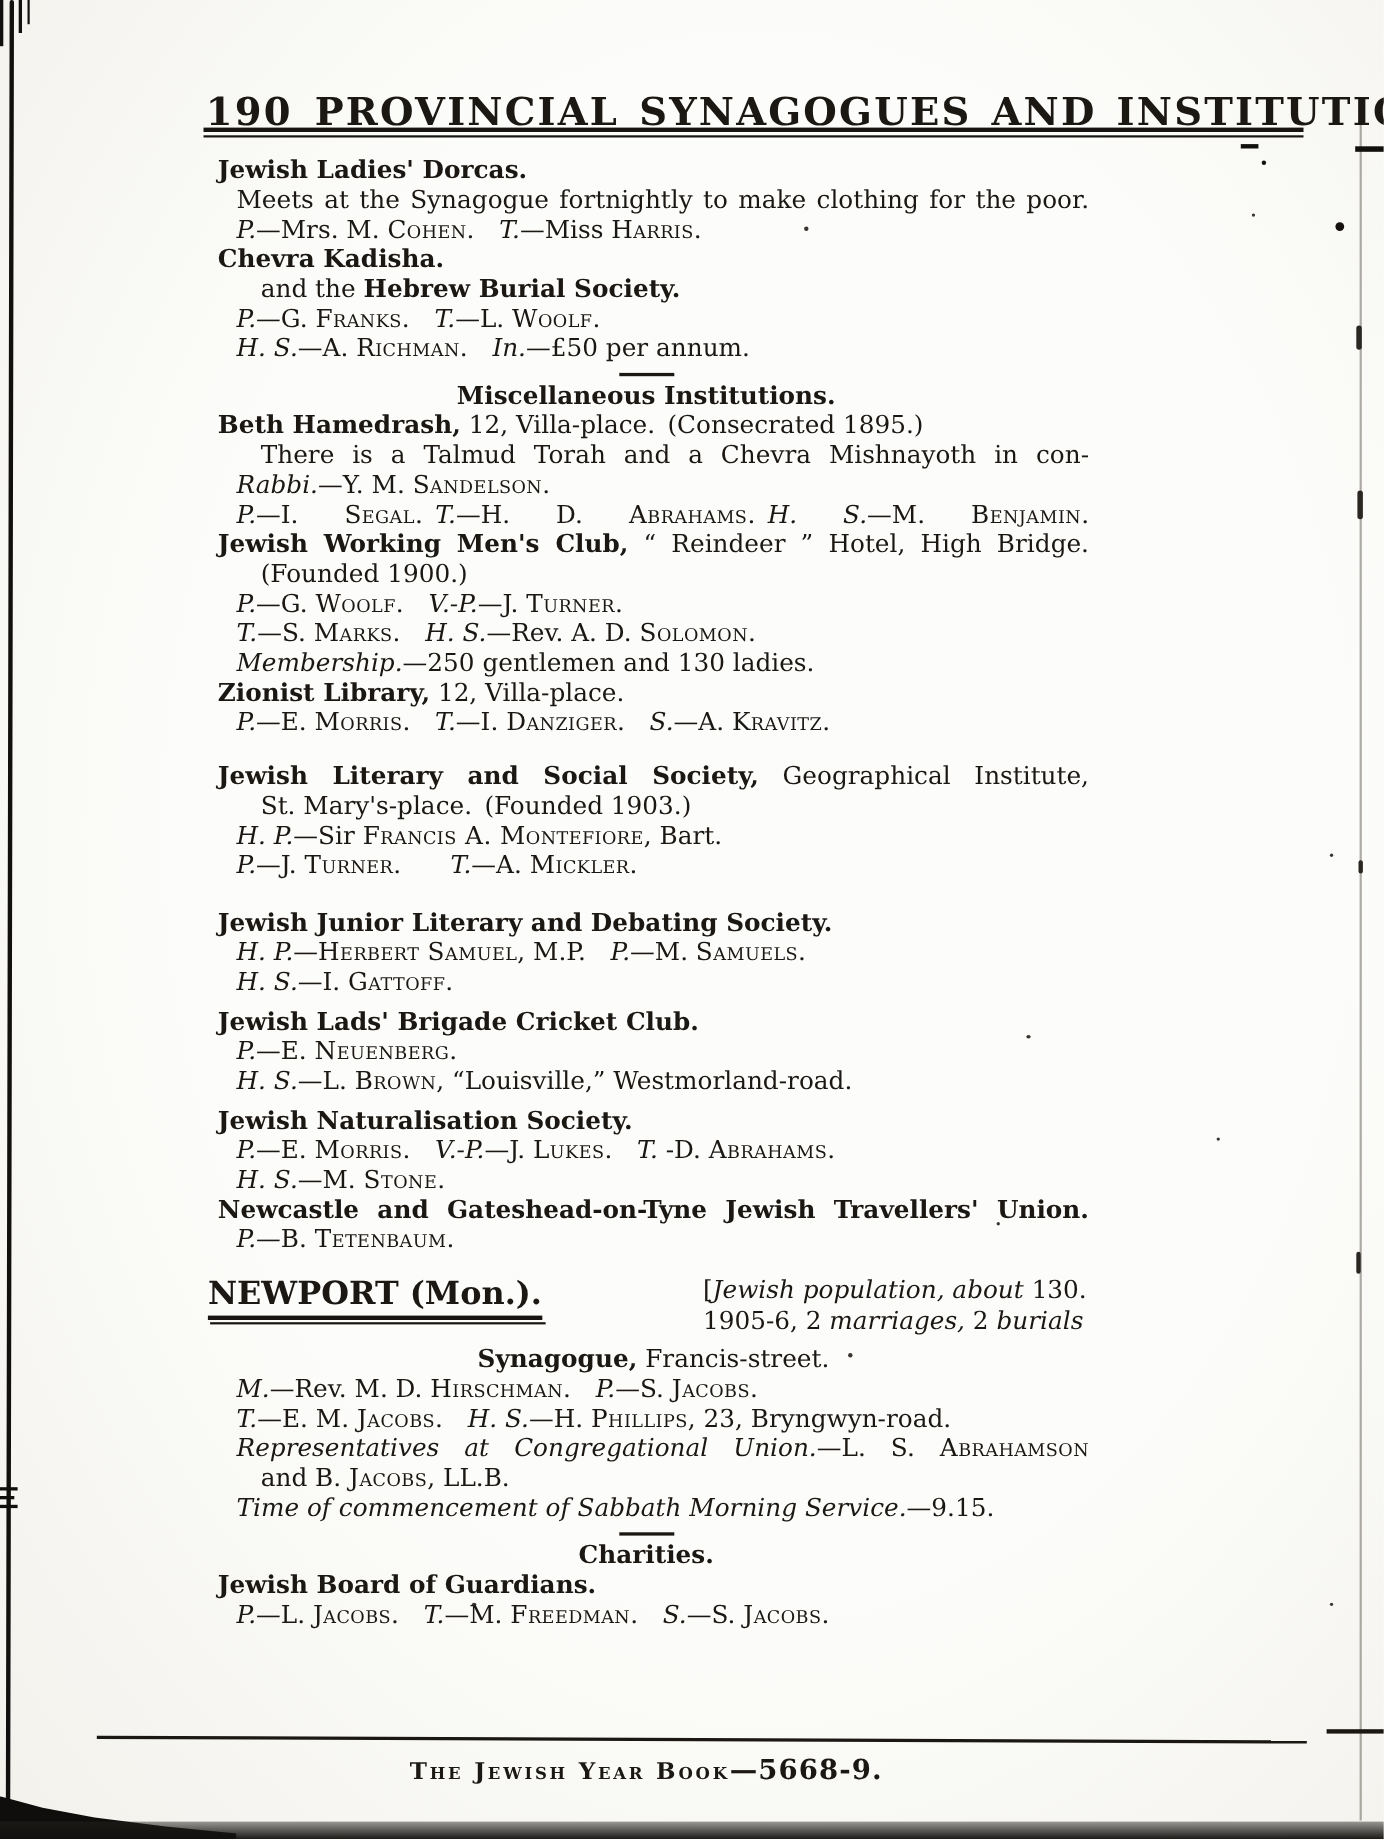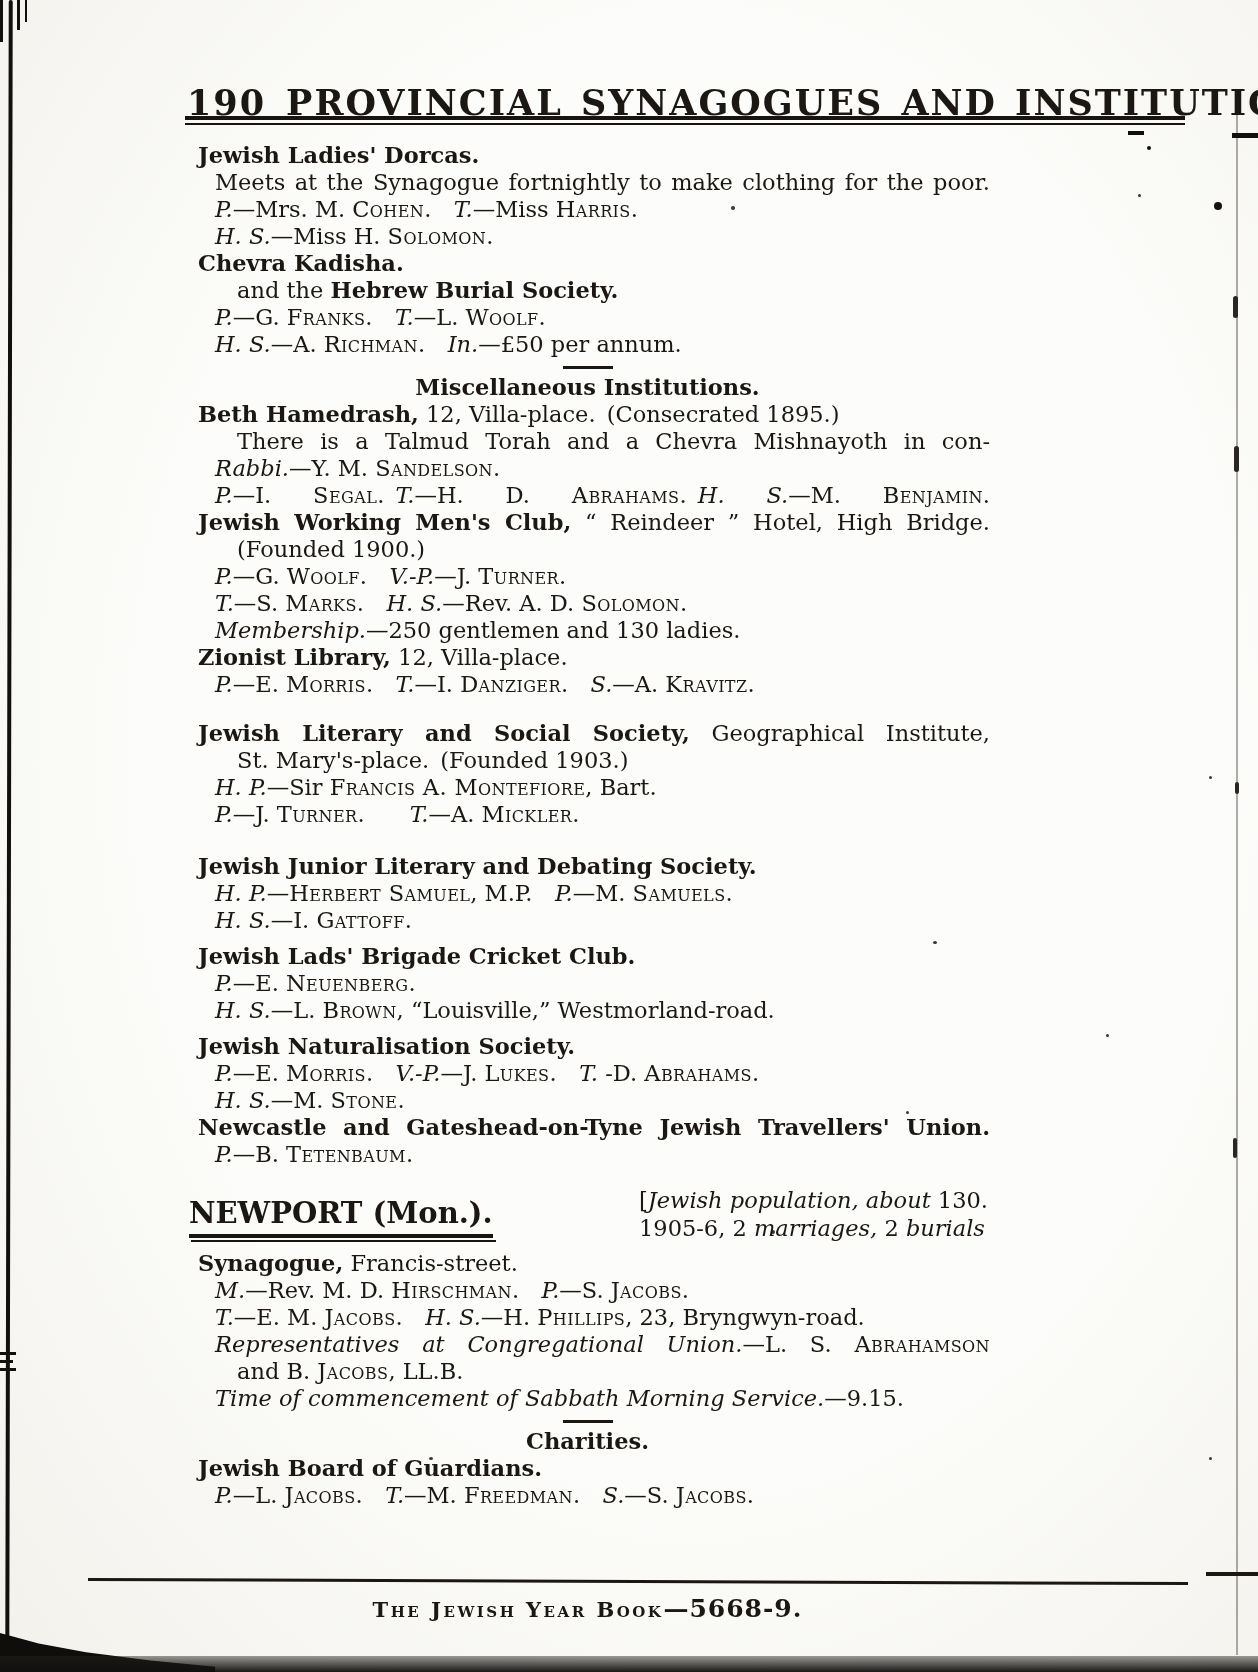--- a/index.html
+++ b/index.html
@@ -31,21 +31,21 @@
   .seg-b{font-weight:bold;}
   .seg-i{font-style:italic;}
   .seg-sc{font-variant:small-caps;letter-spacing:0.4px;}
   .rule-divider{height:14px;position:relative;}
   .rule-divider::after{
     content:'';position:absolute;left:50%;transform:translateX(-50%);
     top:6px;width:50px;height:3px;background:#1b1713;
   }
   .twocol{display:flex;align-items:flex-start;}
   .np-left{width:450px;font-size:29px;line-height:36px;padding-left:4px;}
-  .np-name{position:relative;display:inline-block;padding-bottom:3px;border-bottom:4px solid #171411;margin-top:11px;}
+  .np-name{position:relative;display:inline-block;padding-bottom:3px;border-bottom:4px solid #171411;}
   .np-name::after{content:'';position:absolute;left:2px;right:-3px;bottom:-8px;height:2px;background:#171411;}
   .np-right{flex:1;font-size:22.5px;line-height:28px;padding-top:2px;}
   .npline{white-space:nowrap;}
   .footer-rule{position:absolute;left:88px;top:1580px;width:1100px;height:3px;background:#1b1713;transform:rotate(0.22deg);}
   .footer-rule2{position:absolute;left:1206px;top:1572px;width:52px;height:4px;background:#1b1713;}
   .page-footer{position:absolute;left:185px;top:1594px;width:805px;text-align:center;}
   .footer-book{font-variant:small-caps;letter-spacing:2.5px;font-size:21px;font-weight:bold;}
   .footer-ed{font-size:25px;font-weight:bold;letter-spacing:1px;}
   
   .art{position:absolute;background:#12100e;}
@@ -116,21 +116,20 @@
 <div class="page-header">
   <span>190</span>
   <span>PROVINCIAL SYNAGOGUES AND INSTITUTIONS.</span>
 </div>
 <div class="header-rule"></div>
 
 <div id="doc-body" class="doc-body">
     <div class="blk ind-h"><span class="seg-b">Jewish Ladies' Dorcas.</span></div>
     <div class="blk ind-b just"><span class="seg-r">Meets at the Synagogue fortnightly to make clothing for the poor.</span></div>
     <div class="blk ind-b"><span class="seg-i">P.</span><span class="seg-r">—Mrs. M. </span><span class="seg-sc">Cohen</span><span class="seg-r">.  </span><span class="seg-i">T.</span><span class="seg-r">—Miss </span><span class="seg-sc">Harris</span><span class="seg-r">.</span></div>
-    <div class="blk ind-b"><span class="seg-i">H. S.</span><span class="seg-r">—Miss H. </span><span class="seg-sc">Solomon</span><span class="seg-r">.</span></div>
     <div class="blk ind-h"><span class="seg-b">Chevra Kadisha.</span></div>
     <div class="blk ind-c"><span class="seg-r">and the </span><span class="seg-b">Hebrew Burial Society.</span></div>
     <div class="blk ind-b"><span class="seg-i">P.</span><span class="seg-r">—G. </span><span class="seg-sc">Franks</span><span class="seg-r">.  </span><span class="seg-i">T.</span><span class="seg-r">—L. </span><span class="seg-sc">Woolf</span><span class="seg-r">.</span></div>
     <div class="blk ind-b"><span class="seg-i">H. S.</span><span class="seg-r">—A. </span><span class="seg-sc">Richman</span><span class="seg-r">.  </span><span class="seg-i">In.</span><span class="seg-r">—£50 per annum.</span></div>
     <div class="blk rule-divider" style="margin-top: 2px;"></div>
     <div class="blk center"><span class="seg-b">Miscellaneous Institutions.</span></div>
     <div class="blk ind-h"><span class="seg-b">Beth Hamedrash,</span><span class="seg-r"> 12, Villa-place. (Consecrated 1895.)</span></div>
     <div class="blk ind-c just"><span class="seg-r">There is a Talmud Torah and a Chevra Mishnayoth in con-</span></div>
     <div class="blk ind-b"><span class="seg-i">Rabbi.</span><span class="seg-r">—Y. M. </span><span class="seg-sc">Sandelson</span><span class="seg-r">.</span></div>
     <div class="blk ind-b just"><span class="seg-i">P.</span><span class="seg-r">—I. </span><span class="seg-sc">Segal</span><span class="seg-r">. </span><span class="seg-i">T.</span><span class="seg-r">—H. D. </span><span class="seg-sc">Abrahams</span><span class="seg-r">. </span><span class="seg-i">H. S.</span><span class="seg-r">—M. </span><span class="seg-sc">Benjamin</span><span class="seg-r">.</span></div>
@@ -150,21 +149,21 @@
     <div class="blk ind-b"><span class="seg-i">H. S.</span><span class="seg-r">—I. </span><span class="seg-sc">Gattoff</span><span class="seg-r">.</span></div>
     <div class="blk ind-h" style="margin-top: 9px;"><span class="seg-b">Jewish Lads' Brigade Cricket Club.</span></div>
     <div class="blk ind-b"><span class="seg-i">P.</span><span class="seg-r">—E. </span><span class="seg-sc">Neuenberg</span><span class="seg-r">.</span></div>
     <div class="blk ind-b"><span class="seg-i">H. S.</span><span class="seg-r">—L. </span><span class="seg-sc">Brown</span><span class="seg-r">, “Louisville,” Westmorland-road.</span></div>
     <div class="blk ind-h" style="margin-top: 9px;"><span class="seg-b">Jewish Naturalisation Society.</span></div>
     <div class="blk ind-b"><span class="seg-i">P.</span><span class="seg-r">—E. </span><span class="seg-sc">Morris</span><span class="seg-r">.  </span><span class="seg-i">V.-P.</span><span class="seg-r">—J. </span><span class="seg-sc">Lukes</span><span class="seg-r">.  </span><span class="seg-i">T.</span><span class="seg-r"> -D. </span><span class="seg-sc">Abrahams</span><span class="seg-r">.</span></div>
     <div class="blk ind-b"><span class="seg-i">H. S.</span><span class="seg-r">—M. </span><span class="seg-sc">Stone</span><span class="seg-r">.</span></div>
     <div class="blk ind-h just"><span class="seg-b">Newcastle and Gateshead-on-Tyne Jewish Travellers' Union.</span></div>
     <div class="blk ind-b"><span class="seg-i">P.</span><span class="seg-r">—B. </span><span class="seg-sc">Tetenbaum</span><span class="seg-r">.</span></div>
     <div class="blk twocol" style="margin-top: 16px;"><div class="np-left"><span class="np-name"><span class="seg-b">NEWPORT (Mon.).</span></span></div><div class="np-right"><div class="npline"><span class="seg-r">[</span><span class="seg-i">Jewish population, about </span><span class="seg-r">130.</span></div><div class="npline"><span class="seg-r">1905-6, 2 </span><span class="seg-i">marriages,</span><span class="seg-r"> 2 </span><span class="seg-i">burials</span></div></div></div>
-    <div class="blk ind-h" style="margin-top: 8px;"><span class="seg-b">Synagogue,</span><span class="seg-r"> Francis-street.</span></div>
+    <div class="blk ind-h" style="margin-top: 8px; text-align: center;"><span class="seg-b">Synagogue,</span><span class="seg-r"> Francis-street.</span></div>
     <div class="blk ind-b"><span class="seg-i">M.</span><span class="seg-r">—Rev. M. D. </span><span class="seg-sc">Hirschman</span><span class="seg-r">.  </span><span class="seg-i">P.</span><span class="seg-r">—S. </span><span class="seg-sc">Jacobs</span><span class="seg-r">.</span></div>
     <div class="blk ind-b"><span class="seg-i">T.</span><span class="seg-r">—E. M. </span><span class="seg-sc">Jacobs</span><span class="seg-r">.  </span><span class="seg-i">H. S.</span><span class="seg-r">—H. </span><span class="seg-sc">Phillips</span><span class="seg-r">, 23, Bryngwyn-road.</span></div>
     <div class="blk ind-b just"><span class="seg-i">Representatives at Congregational Union.</span><span class="seg-r">—L. S. </span><span class="seg-sc">Abrahamson</span></div>
     <div class="blk ind-c"><span class="seg-r">and B. </span><span class="seg-sc">Jacobs</span><span class="seg-r">, LL.B.</span></div>
     <div class="blk ind-b"><span class="seg-i">Time of commencement of Sabbath Morning Service.</span><span class="seg-r">—9.15.</span></div>
     <div class="blk rule-divider" style="margin-top: 2px;"></div>
     <div class="blk center"><span class="seg-b">Charities.</span></div>
     <div class="blk ind-h"><span class="seg-b">Jewish Board of Guardians.</span></div>
     <div class="blk ind-b"><span class="seg-i">P.</span><span class="seg-r">—L. </span><span class="seg-sc">Jacobs</span><span class="seg-r">.  </span><span class="seg-i">T.</span><span class="seg-r">—M. </span><span class="seg-sc">Freedman</span><span class="seg-r">.  </span><span class="seg-i">S.</span><span class="seg-r">—S. </span><span class="seg-sc">Jacobs</span><span class="seg-r">.</span></div>
   </div>

